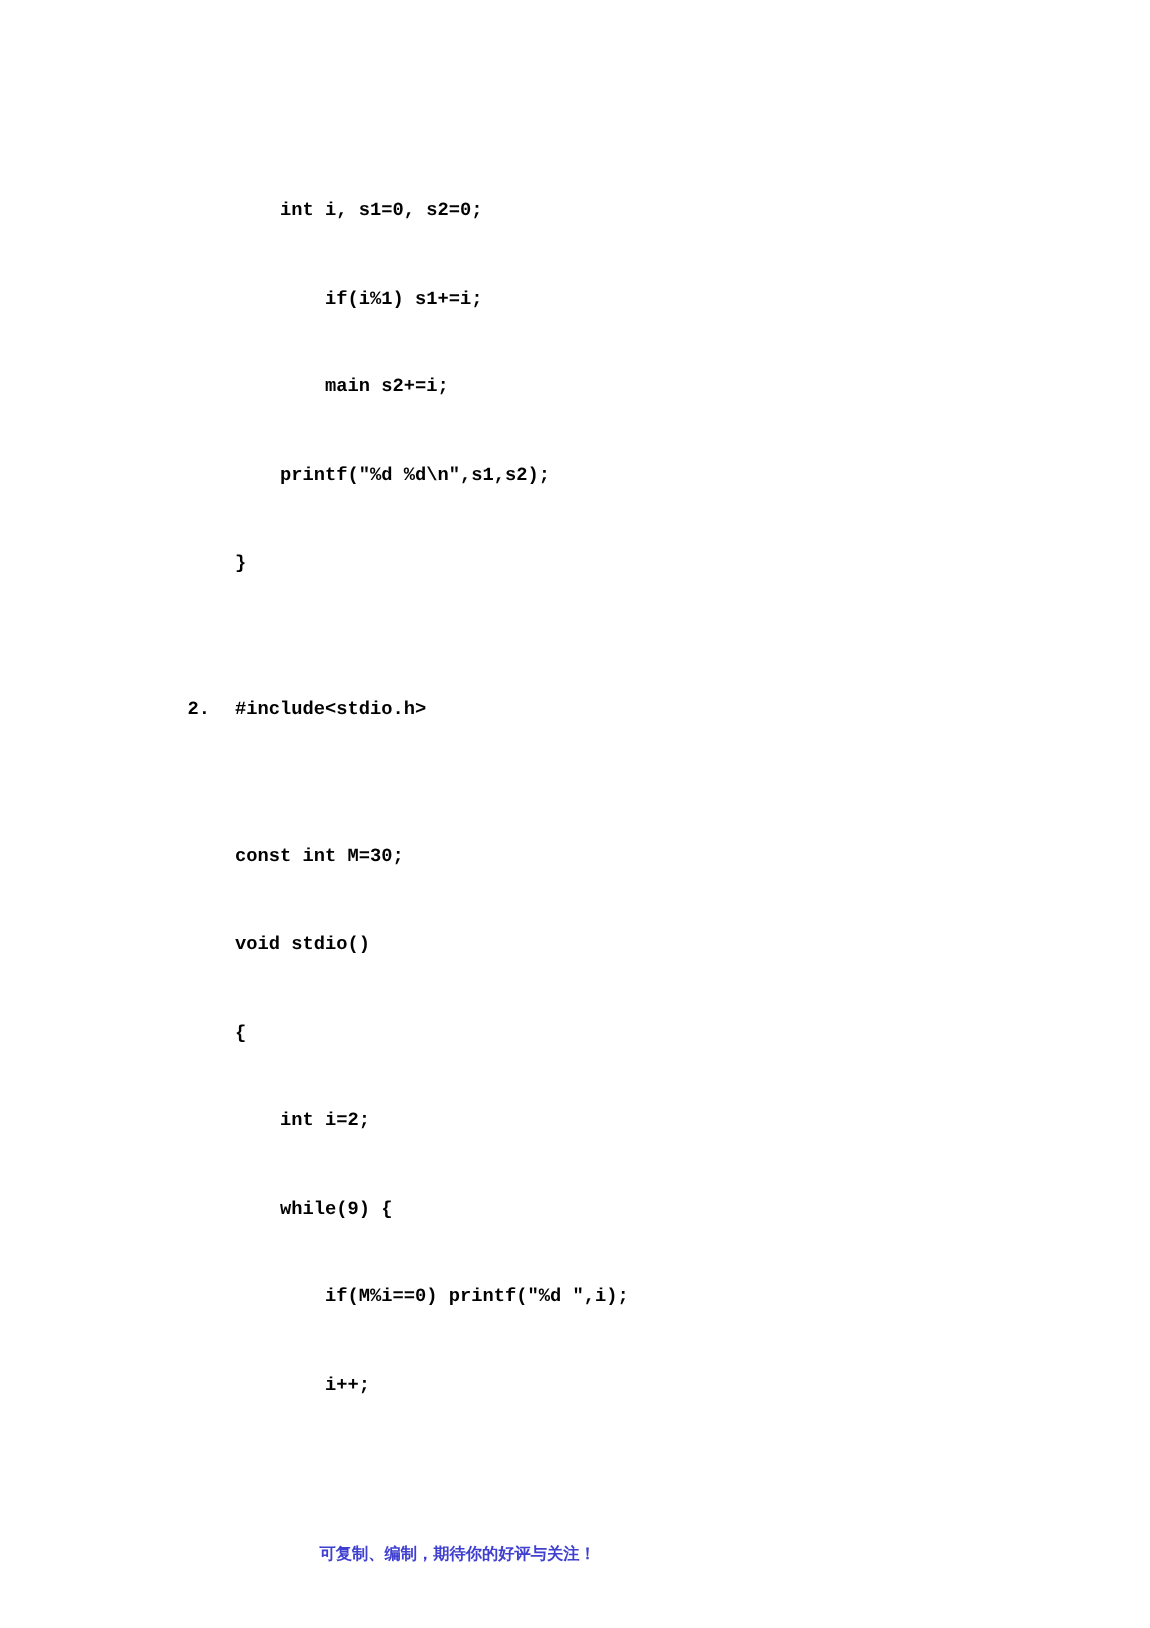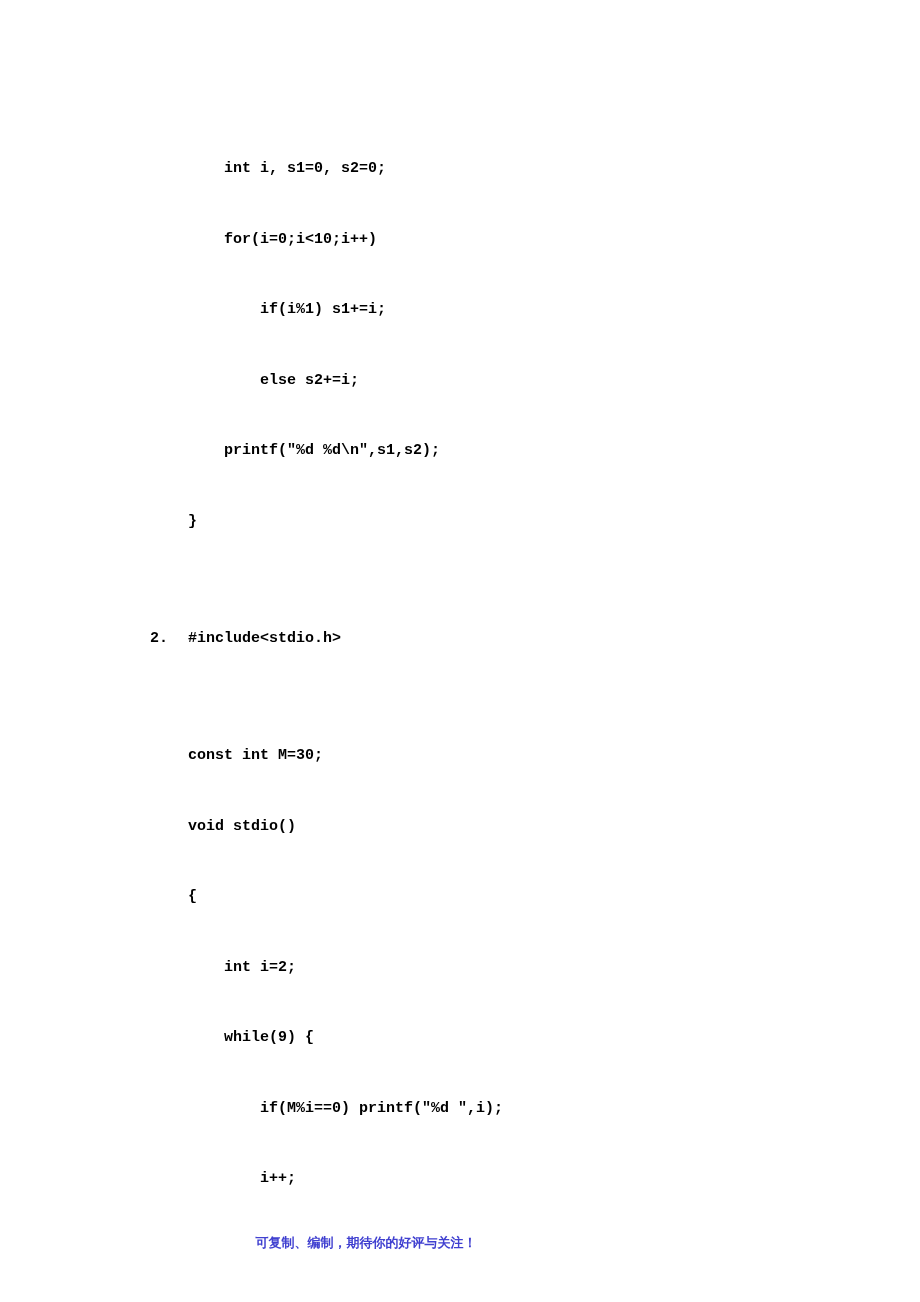--- a/index.html
+++ b/index.html
@@ -40,23 +40,22 @@
     font-size: 13px;
     color: #4040d0;
     font-family: "SimSun", sans-serif;
   }
 </style>
 </head>
 <body>
 
 <div class="code-block indent">
   <div>    int i, s1=0, s2=0;</div>
-  <div>    for(i=0;i&lt;10;i++)</div>
   <div>        if(i%1) s1+=i;</div>
-  <div>        else s2+=i;</div>
+  <div>        main s2+=i;</div>
   <div>    printf("%d %d\n",s1,s2);</div>
   <div>}</div>
 </div>
 
 <div class="code-block">
   <div class="section-start">
     <span class="section-num">2.</span>
     <span>#include&lt;stdio.h&gt;</span>
   </div>
   <div class="indent section-body">

